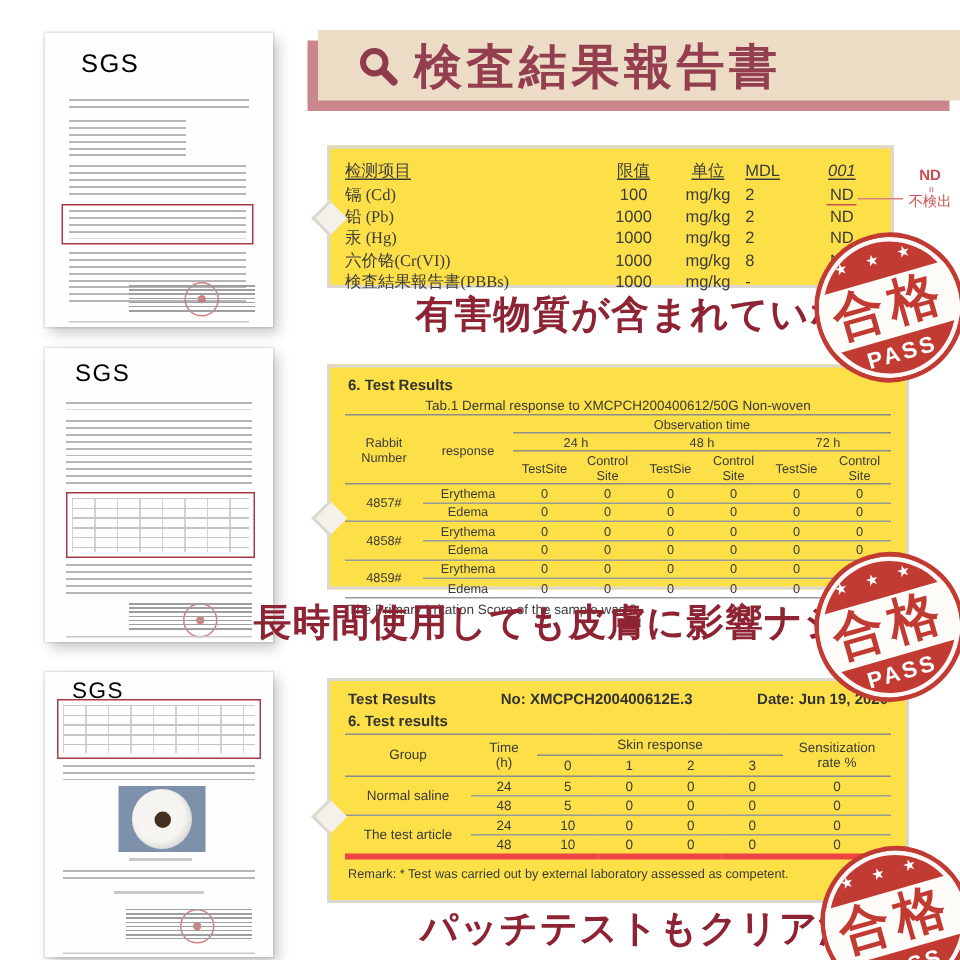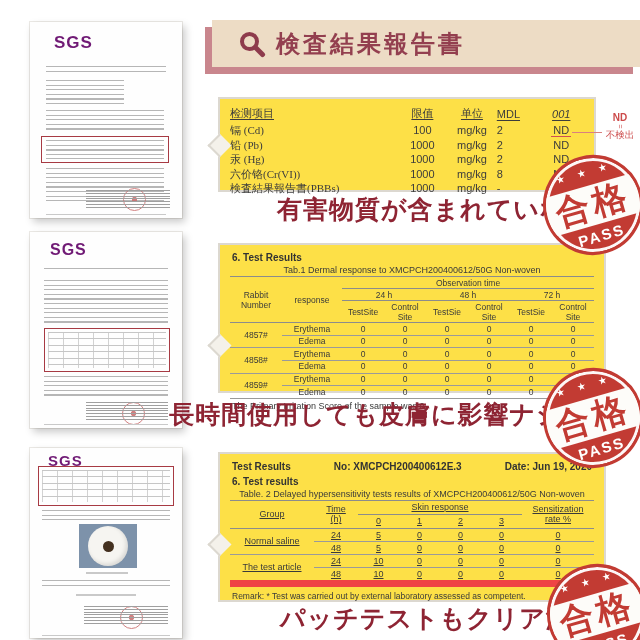--- a/index.html
+++ b/index.html
@@ -13,33 +13,33 @@
 
   
   .title-card{
     left:212px;top:20px;width:428px;height:47px;
     background:#eddcc5;
     box-shadow:-7px 7px 0 #c9868d;
     display:flex;align-items:center;gap:10px;padding-left:26px;box-sizing:border-box;
   }
   .title-text{
     font-family:"Liberation Serif", serif;
-    font-weight:bold;font-size:24px;color:#933f4f;letter-spacing:3px;line-height:1;
+    font-weight:bold;font-size:32px;color:#933f4f;letter-spacing:3px;line-height:1;
   }
 
   
   .doc{
     width:152px;background:#fefefe;
     box-shadow:3px 4px 8px rgba(0,0,0,.22), 0 0 0 1px #eceae6;
   }
   #doc1{left:30px;top:22px;height:196px;}
   #doc2{left:30px;top:232px;height:196px;}
   #doc3{left:30px;top:448px;height:190px;}
   .sgs-logo{
-    font-weight:bold;color:#701a75;letter-spacing:1px;line-height:1;
+    font-weight:normal;color:#000000;letter-spacing:1px;line-height:1;
   }
   .ph{background-image:repeating-linear-gradient(to bottom,#b6b6b6 0,#b6b6b6 1.3px,transparent 1.3px,transparent 4.6px);}
   .ph.dense{background-image:repeating-linear-gradient(to bottom,#9f9f9f 0,#9f9f9f 1px,transparent 1px,transparent 2.8px);}
   .redbox{border:1.5px solid #a73a43;box-sizing:border-box;}
   .minigrid{background-image:
       repeating-linear-gradient(to bottom,#c6c6c6 0,#c6c6c6 1px,transparent 1px,transparent 6.5px),
       repeating-linear-gradient(to right,#d2d2d2 0,#d2d2d2 1px,transparent 1px,transparent 15px);}
   .doc-stamp{
     width:23px;height:23px;border-radius:50%;
     border:1.6px solid #c96b6b;box-sizing:border-box;
@@ -84,21 +84,21 @@
 
   
   .rep-heading{font-size:10px;font-weight:bold;color:#333;margin:1px 0 2px 2px;}
   .rep-title{font-size:9px;color:#3a3a3a;text-align:center;margin-bottom:1px;}
   .t2,.t3{border-collapse:collapse;width:100%;color:#3a3a3a;table-layout:fixed;}
   .t2{font-size:8.5px;border-top:1px solid #8c8c8c;border-bottom:1px solid #8c8c8c;}
   .t2 th{font-weight:normal;padding:0.5px 1px;line-height:1.18;text-align:center;}
   .t2 td{padding:0.5px 1px;text-align:center;border-bottom:1px solid #9a9a9a;line-height:1.25;}
   .t2 .obs,.t2 .tg,.t2 .site,.t2 .rb{border-bottom:1px solid #8c8c8c;}
   .t2 col.c-rabbit{width:52px;} .t2 col.c-resp{width:60px;}
-  .t3{font-size:9px;border-top:1px solid #8c8c8c;border-bottom:7px solid #ef4444;text-decoration:underline;}
+  .t3{font-size:9px;border-top:1px solid #8c8c8c;border-bottom:4px solid #ef4444;}
   .t3 th{font-weight:normal;padding:1px 1px;line-height:1.2;}
   .t3 td{padding:1px 1px;text-align:center;border-bottom:1px solid #9a9a9a;}
   .t3 .skin,.t3 .num,.t3 .rsp{border-bottom:1px solid #8c8c8c;}
   .t3 col.c-group{width:84px;} .t3 col.c-time{width:44px;} .t3 col.c-rate{width:72px;}
   .footnote{font-size:9px;color:#3a3a3a;margin-top:2px;margin-left:2px;}
   .report-row{display:flex;justify-content:space-between;font-size:10px;font-weight:bold;color:#333;margin:1px 2px 4px 2px;}
   .remark{font-size:8.5px;color:#3a3a3a;margin-top:4px;margin-left:2px;}
 
   
   .caption{
@@ -341,21 +341,20 @@
 <div id="caption2" class="abs caption">長時間使用しても皮膚に影響ナシ</div>
 
 <div id="card3" class="abs bubble">
   <div class="pointer" style="top:82px;"></div>
   <div class="report-row">
     <span>Test Results</span>
     <span>No: XMCPCH200400612E.3</span>
     <span>Date: Jun 19, 2020</span>
   </div>
   <div class="rep-heading">6.  Test results</div>
-  <div class="rep-title">Table. 2 Delayed hypersensitivity tests results of XMCPCH200400612/50G Non-woven</div>
   <table class="t3">
     <colgroup>
         <col class="c-group">
         <col class="c-time">
         <col>
         <col>
         <col>
         <col>
         <col class="c-rate">
       </colgroup>

